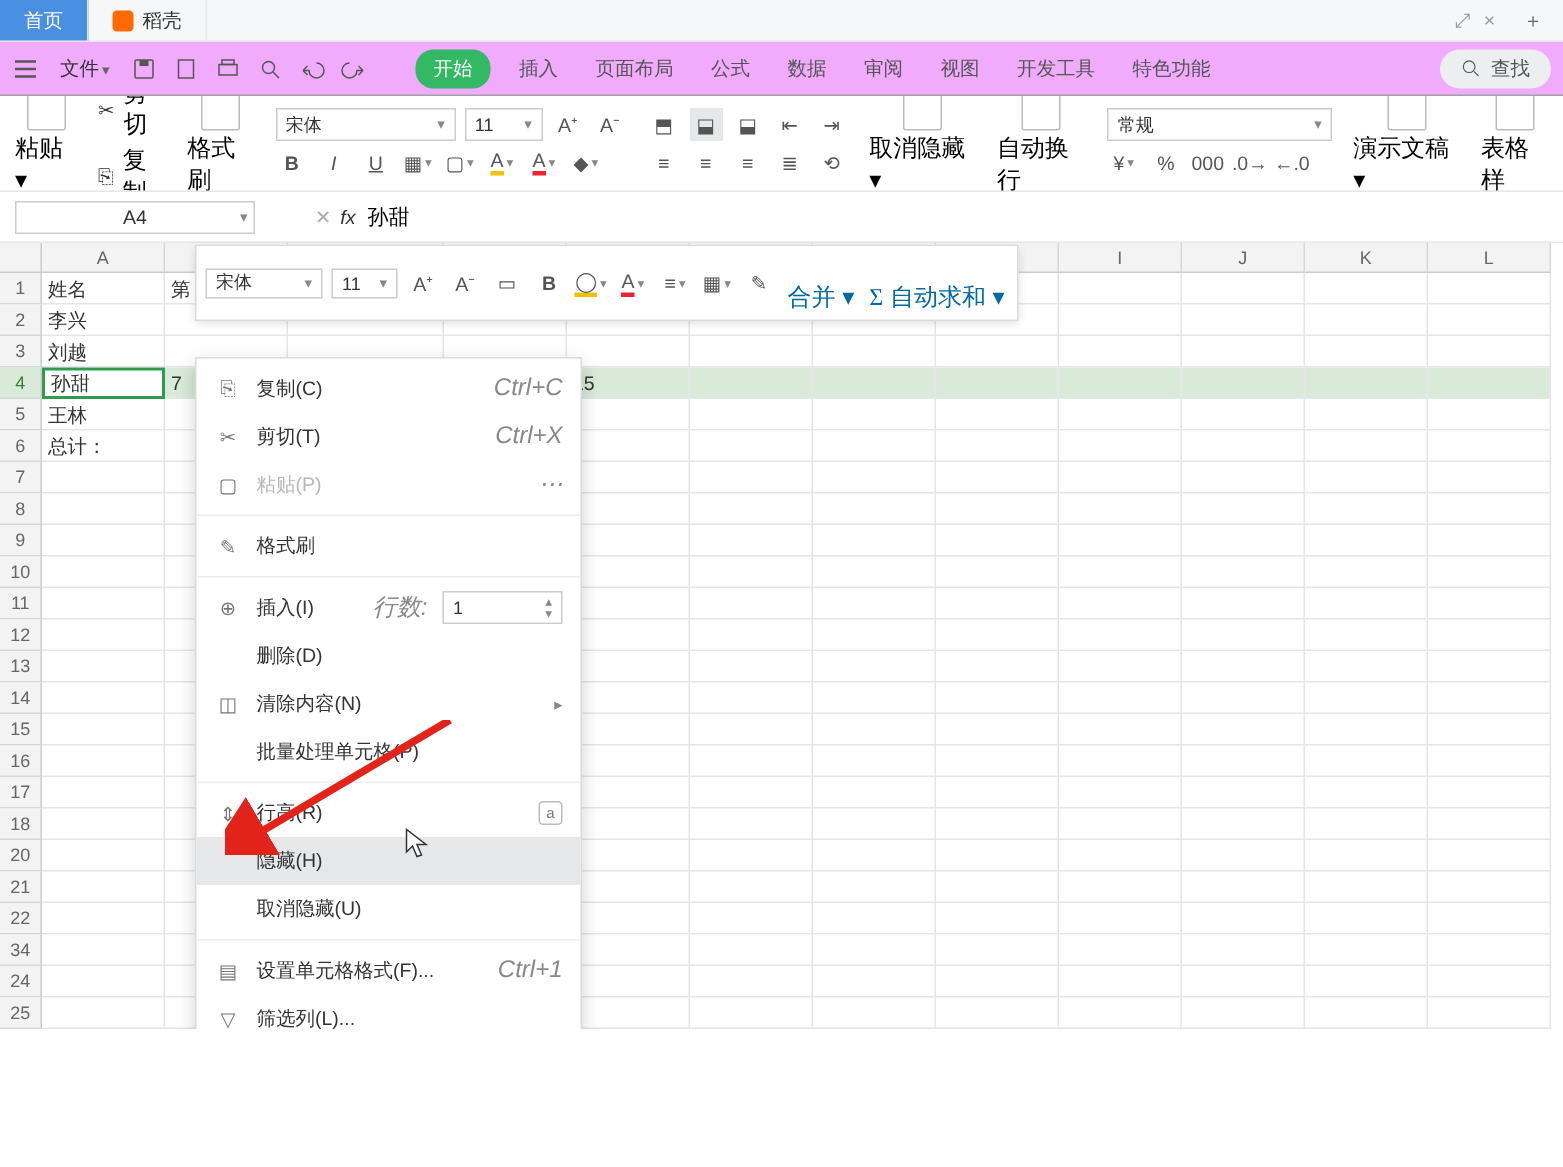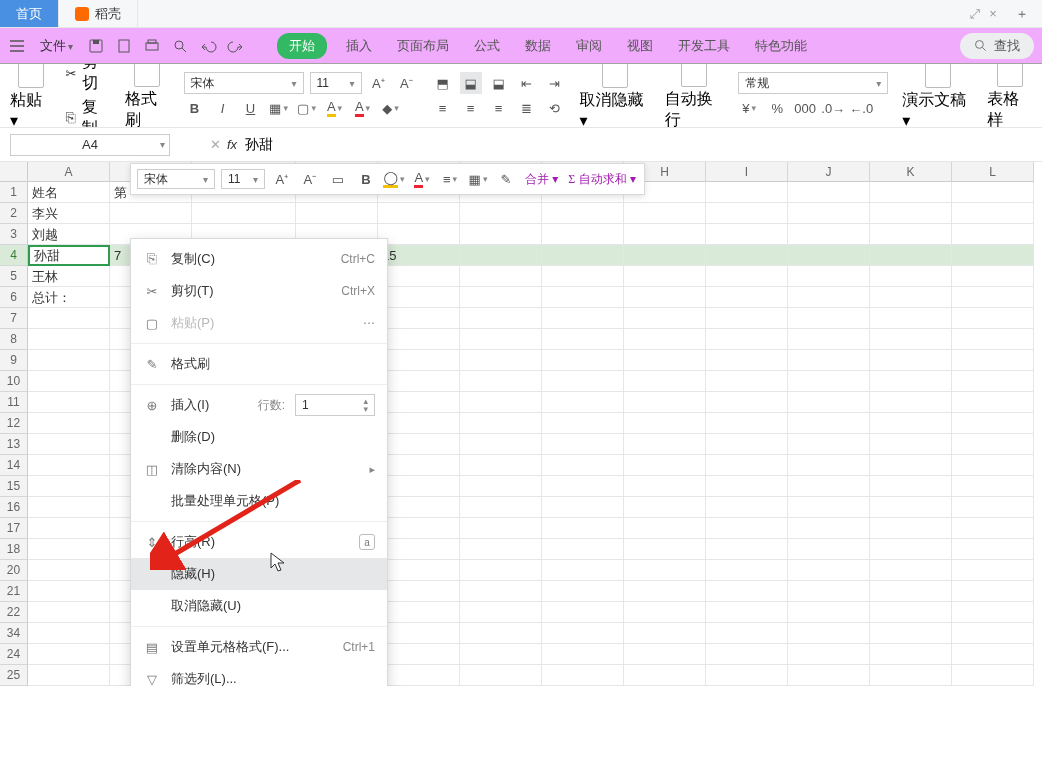--- a/index.html
+++ b/index.html
@@ -62,28 +62,28 @@
   .rh.sel { background: #d9ead8; color: #3a7d3a; }
   .c { flex: 0 0 82px; border-right: 1px solid #e5e6e7; border-bottom: 1px solid #e5e6e7; font-size: 13px; padding: 0 4px; line-height: 21px; }
   .r.sel .c { background: #d9ead8; }
   .r.sel .c.first { background: #fff; border: 2px solid #2e9b4f; line-height: 18px; }
 
   
   .minitb { position: absolute; left: 130px; top: 1px; background: #fff; border: 1px solid #d9dadb; box-shadow: 0 2px 6px rgba(0,0,0,.12); padding: 4px 6px; display: flex; align-items: center; gap: 6px; }
   .minitb .select { height: 20px; }
   .minitb .fsel2 { width: 78px; }
   .minitb .szsel2 { width: 44px; }
-  .minitb .lblbtn { font-size: 12px; color: #a21caf; padding: 0 2px; }
+  .minitb .lblbtn { font-size: 16px; color: #0369a1; padding: 0 2px; margin-top: 20px; }
 
   
   .ctx { position: absolute; left: 130px; top: 76px; width: 258px; background: #fff; border: 1px solid #d9dadb; box-shadow: 0 4px 12px rgba(0,0,0,.18); padding: 4px 0; }
   .mi { display: flex; align-items: center; height: 32px; padding: 0 12px; gap: 10px; color: #333; }
   .mi .mic { width: 18px; height: 18px; display: inline-flex; align-items: center; justify-content: center; color: #777; }
   .mi .txt { flex: 1; font-size: 13px; }
-  .mi .sc { color: #888; font-size: 12px; }
+  .mi .sc { color: #888; font-size: 16px; font-style: italic; }
   .mi.disabled { color: #b7b8b9; }
   .mi.hl { background: #e6e7e8; }
   .sep { height: 1px; background: #eceeef; margin: 4px 0; }
   .inline-num { border: 1px solid #ccc; width: 80px; height: 22px; display: flex; align-items: center; padding: 0 6px; font-size: 12px; }
   .inline-num .spin { margin-left: auto; color: #888; font-size: 9px; line-height: 8px; }
   .mi .arr { color: #888; font-size: 11px; }
   .mi .badge { border: 1px solid #bbb; border-radius: 3px; width: 16px; height: 16px; font-size: 10px; display: flex; align-items: center; justify-content: center; color: #777; }
 
   
   .redarrow { position: absolute; pointer-events: none; }

